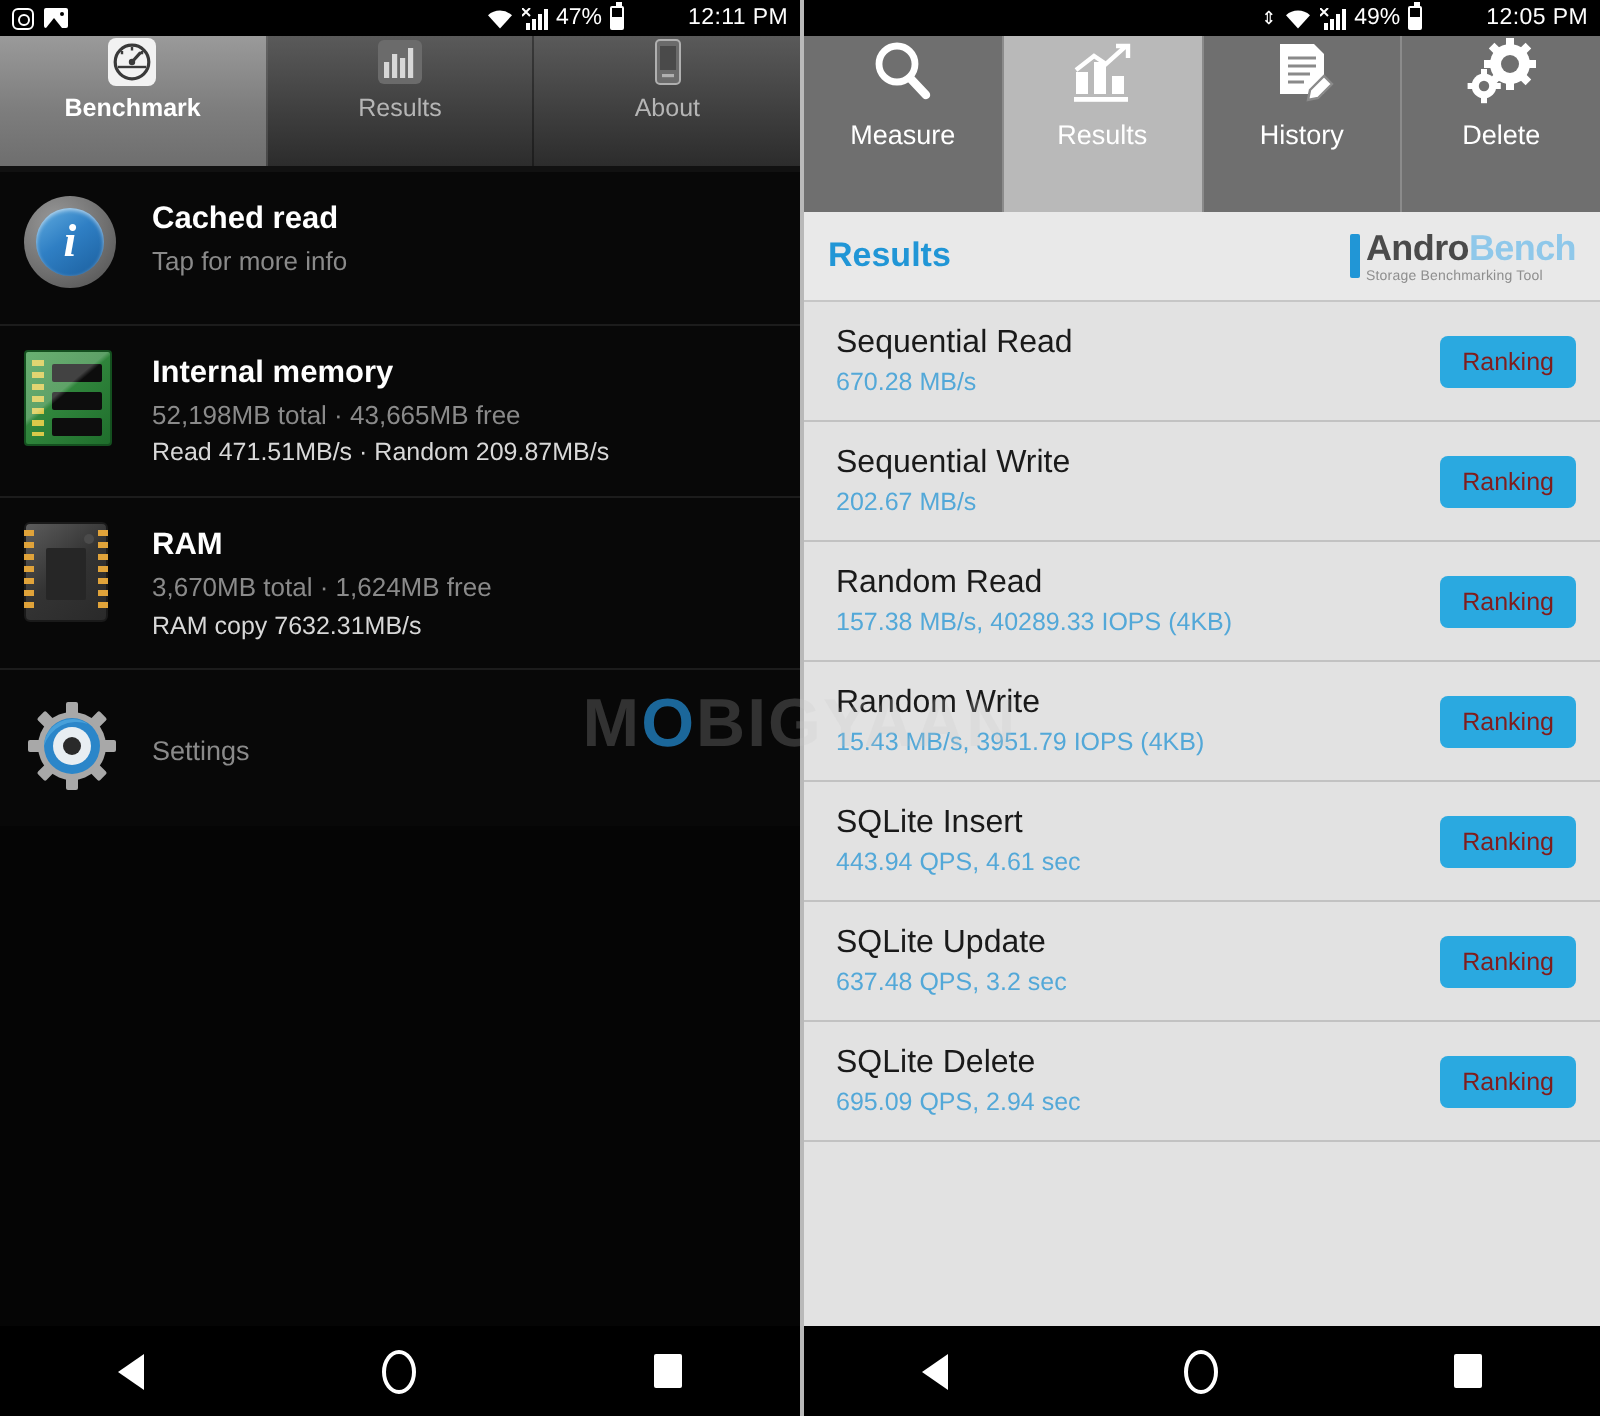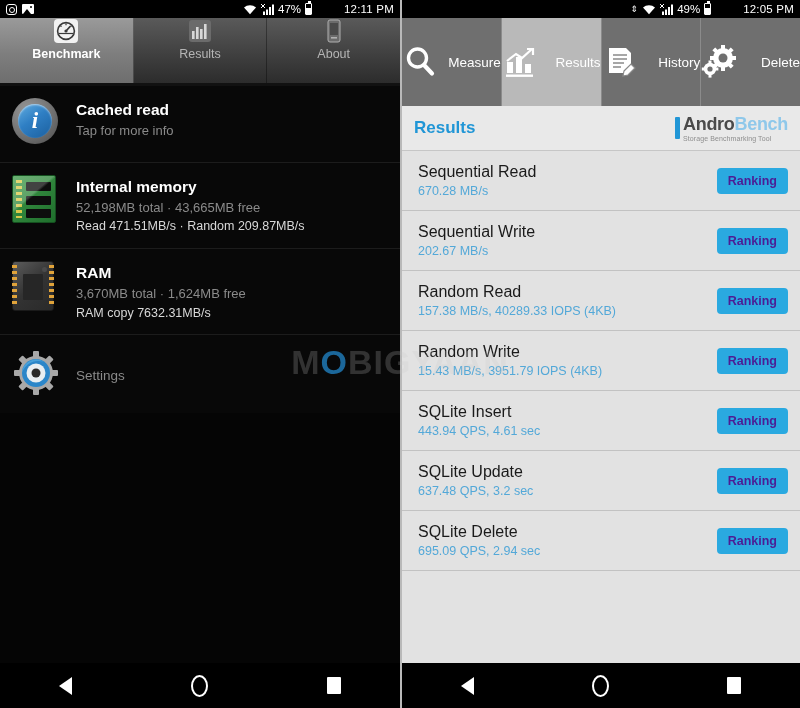--- a/index.html
+++ b/index.html
@@ -132,22 +132,22 @@
   .ram-ico .core { position:absolute; left:10px; right:10px; top:12px; bottom:10px;
     background:#262626; border-radius:1px; }
   .ram-ico .dot { position:absolute; right:6px; top:5px; width:5px; height:5px;
     border-radius:50%; background:#4b4b4b; }
   
   .gear-wrap { width: 48px; height: 48px; position: relative; }
 
   
   .ab-tabbar { height: 88px; display: flex; background: #6f6f6f; }
   .ab-tab {
-    flex: 1; display: flex; flex-direction: row; align-items: center;
-    justify-content: space-between; gap: 6px; color: #fff; font-size: 13.5px;
+    flex: 1; display: flex; flex-direction: column; align-items: center;
+    justify-content: flex-start; gap: 6px; color: #fff; font-size: 13.5px;
     border-right: 1px solid #8b8b8b; cursor: pointer;
   }
   .ab-tab:last-child { border-right: none; }
   .ab-tab.active { background: #b9b9b9; }
   .ab-tab svg { display: block; }
 
   .ab-header {
     height: 45px; background: #e9e9e9; border-bottom: 1px solid #c6c6c6;
     display: flex; align-items: center; padding: 0 12px; position: relative; z-index: 2;
   }
@@ -163,22 +163,22 @@
 
   .ab-list { background: #e2e2e2; position: relative; z-index: 2; }
   .ab-row {
     height: 60px; display: flex; align-items: center;
     padding: 0 12px 0 16px; border-bottom: 1px solid #c2c2c2;
   }
   .ab-row-txt { display: flex; flex-direction: column; gap: 3px; }
   .ab-row-title { color: #1a1a1a; font-size: 16px; }
   .ab-row-val   { color: #53a8d8; font-size: 12.5px; }
   .ab-rank-btn {
-    margin-left: auto; background: #2aa9e0; color: #4c1d95;
-    font-size: 12.5px; font-weight: bold;
+    margin-left: auto; background: #2aa9e0; color: #7f1d1d;
+    font-size: 12.5px; font-weight: normal;
     padding: 6px 11px; border-radius: 4px; border: none; cursor: pointer;
   }
 
   
   .navbar {
     position: absolute; left: 0; bottom: 0; width: 100%; height: 45px;
     background: #000; display: flex; align-items: center; justify-content: space-around;
     z-index: 6;
   }
   .nav-back {

